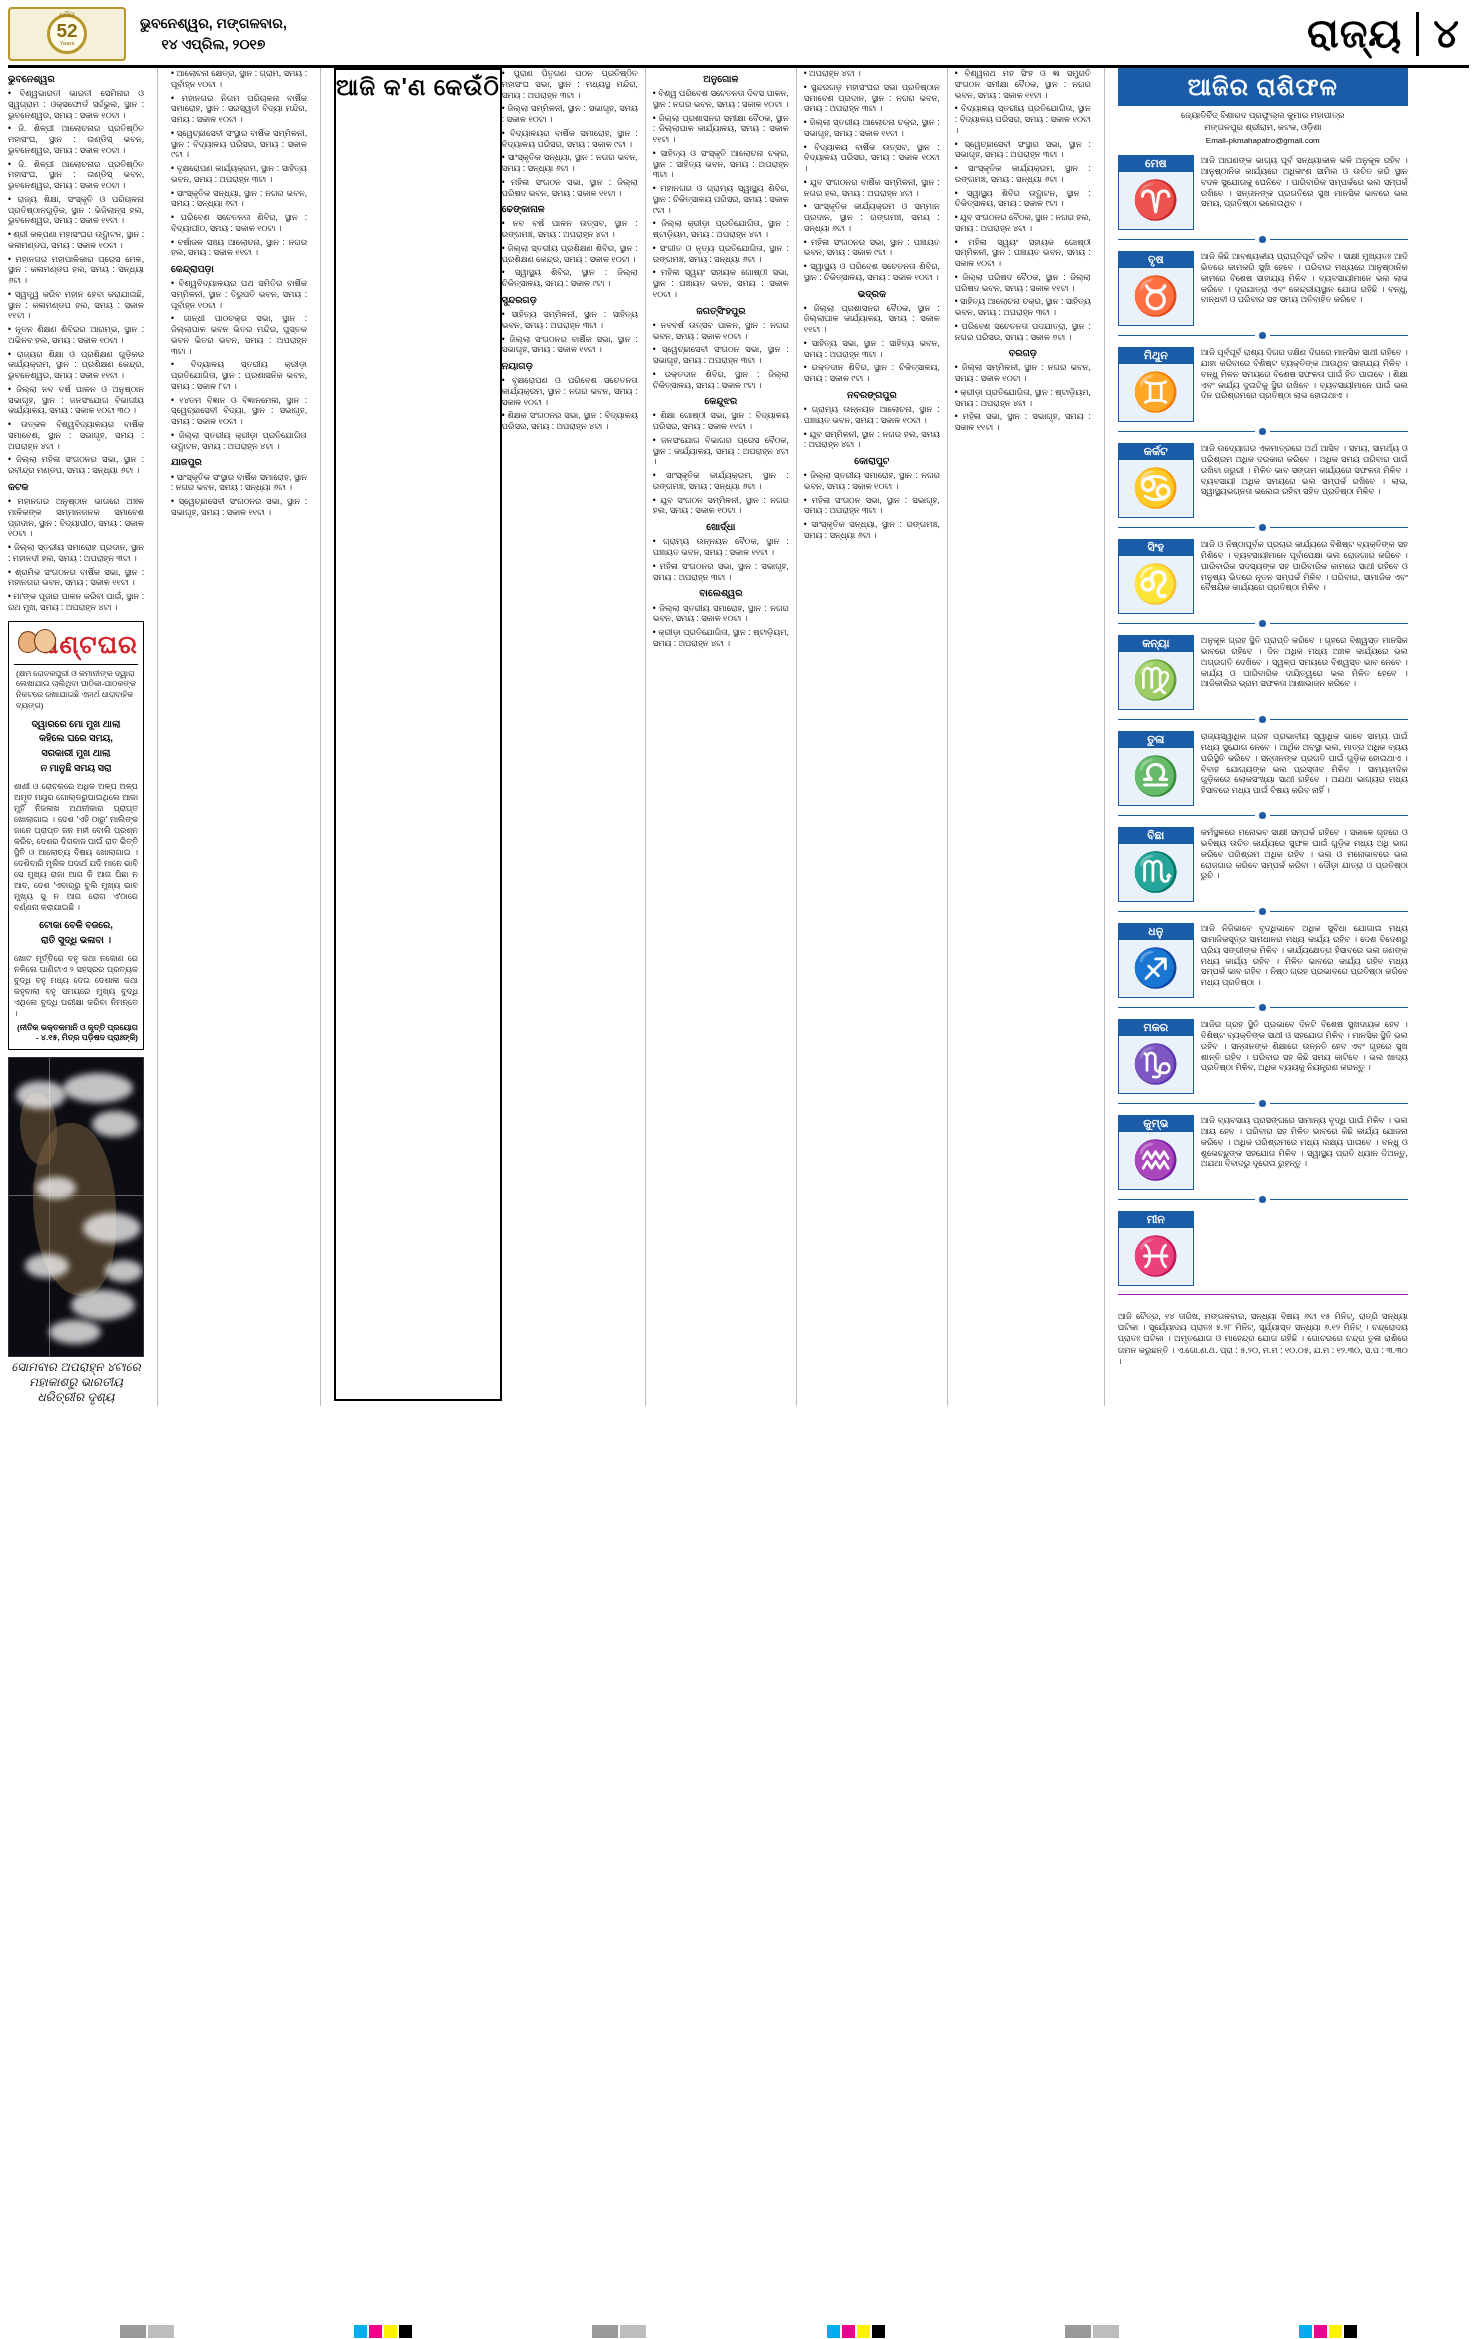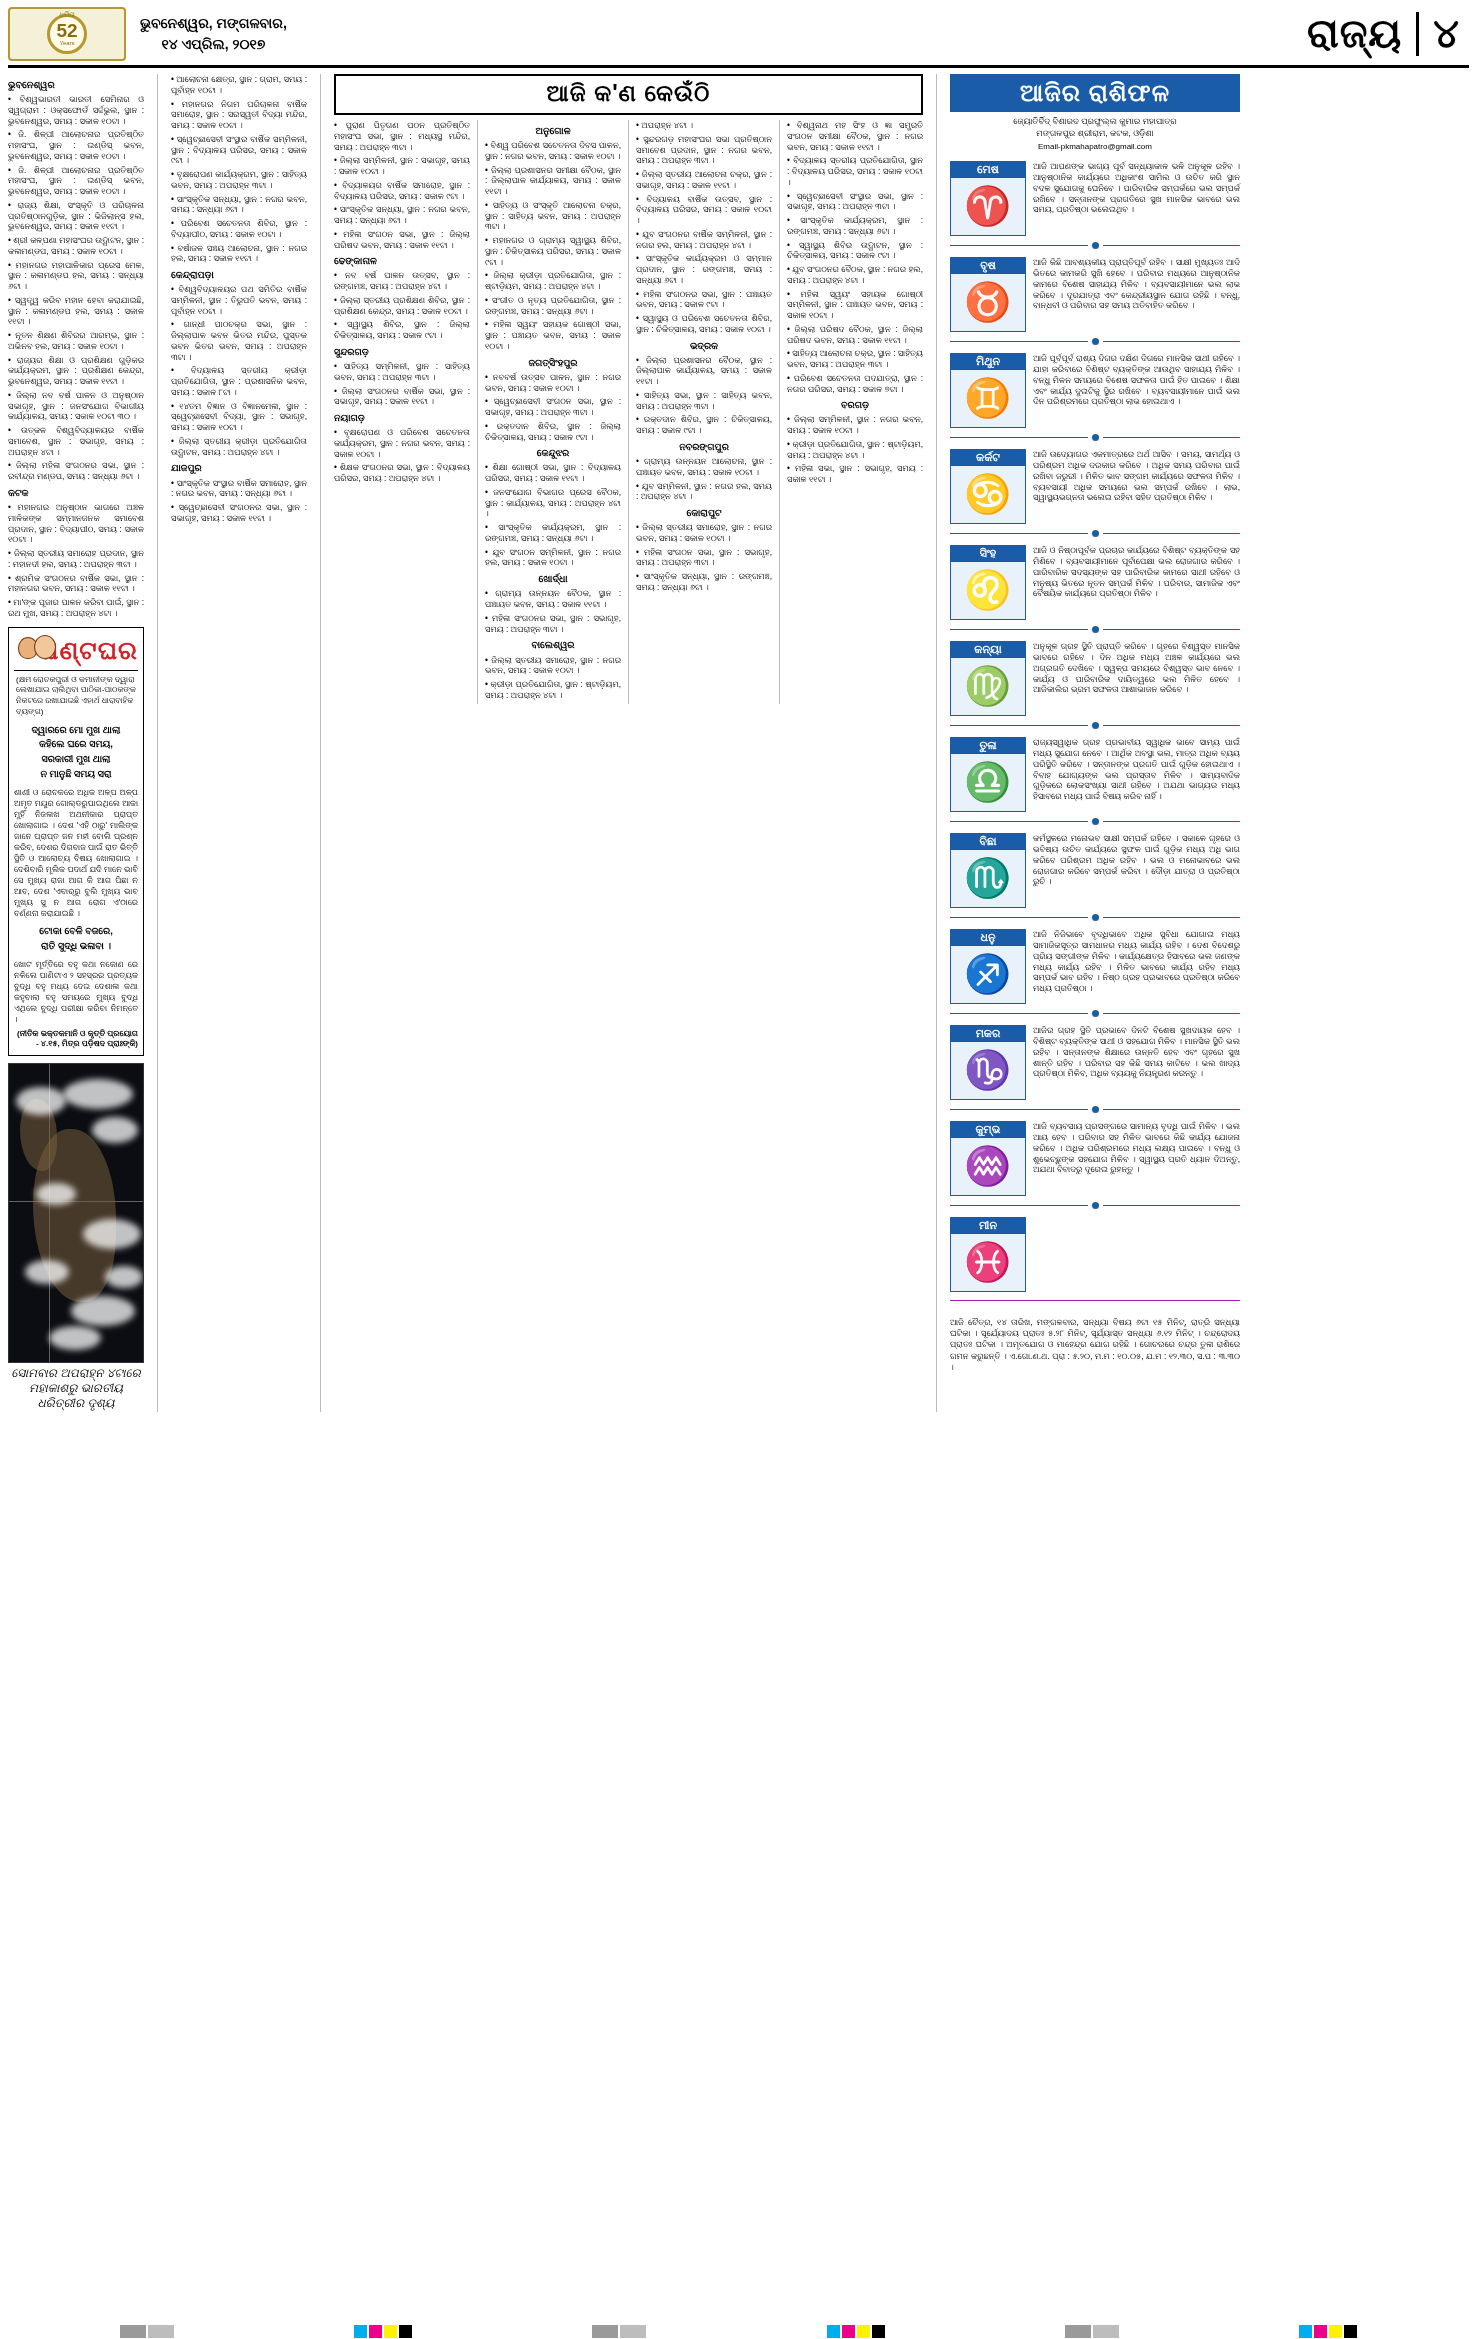--- a/index.html
+++ b/index.html
@@ -61,21 +61,20 @@
     padding-right:10px;
   }
   .section-title { font-size:40px; font-weight:bold; letter-spacing:1px; }
   .vbar { width:3px; height:44px; background:#000; }
   .page-num { font-size:40px; font-weight:bold; }
 
   
   .content {
     display:flex;
     gap:13px;
-    margin-top:6px;
   }
   .col {
     width:136px;
     font-size:8.4px;
     line-height:1.28;
     text-align:justify;
   }
   .rail { width:290px; }
 
   .vrule { width:1px; background:#bbb; }
@@ -309,21 +308,21 @@
           <p class="item">• ବିଦ୍ୟାଳୟ ସ୍ତରୀୟ କ୍ରୀଡ଼ା ପ୍ରତିଯୋଗିତା, ସ୍ଥାନ : ପ୍ରଶାସନିକ ଭବନ, ସମୟ : ସକାଳ ୮ଟା ।</p>
           <p class="item">• ୧୪ତମ ବିଜ୍ଞାନ ଓ ବିଜ୍ଞାନମେଳା, ସ୍ଥାନ : ସ୍ୱେଚ୍ଛାସେବୀ ବିଦ୍ୟା, ସ୍ଥାନ : ସଭାଗୃହ, ସମୟ : ସକାଳ ୧୦ଟା ।</p>
           <p class="item">• ଜିଲ୍ଲା ସ୍ତରୀୟ କ୍ରୀଡ଼ା ପ୍ରତିଯୋଗିତା ଉଦ୍ଘାଟନ, ସମୟ : ଅପରାହ୍ନ ୪ଟା ।</p>
           <div class="cat left">ଯାଜପୁର</div>
           <p class="item">• ସାଂସ୍କୃତିକ ସଂସ୍ଥାର ବାର୍ଷିକ ସମାରୋହ, ସ୍ଥାନ : ନଗର ଭବନ, ସମୟ : ସନ୍ଧ୍ୟା ୬ଟା ।</p>
           <p class="item">• ସ୍ୱେଚ୍ଛାସେବୀ ସଂଗଠନର ସଭା, ସ୍ଥାନ : ସଭାଗୃହ, ସମୟ : ସକାଳ ୧୧ଟା ।</p>
         </div>
       </div>
     <div class="vrule"></div>
 
-    <div style="display:flex;flex-direction:column;">
+    <div style="display:flex;">
       <div class="banner">ଆଜି କ'ଣ କେଉଁଠି</div>
       <div style="display:flex;gap:7px;">
         <div class="col">
             <div id="c3">
               <p class="item">• ପୁରାଣ ପିତୃଗଣ ପଠନ ପ୍ରତିଷ୍ଠିତ ମହାସଂଘ ସଭା, ସ୍ଥାନ : ମଧ୍ୟସ୍ଥ ମନ୍ଦିର, ସମୟ : ଅପରାହ୍ନ ୩ଟା ।</p>
               <p class="item">• ଜିଲ୍ଲା ସମ୍ମିଳନୀ, ସ୍ଥାନ : ସଭାଗୃହ, ସମୟ : ସକାଳ ୧୦ଟା ।</p>
               <p class="item">• ବିଦ୍ୟାଳୟର ବାର୍ଷିକ ସମାରୋହ, ସ୍ଥାନ : ବିଦ୍ୟାଳୟ ପରିସର, ସମୟ : ସକାଳ ୯ଟା ।</p>
               <p class="item">• ସାଂସ୍କୃତିକ ସନ୍ଧ୍ୟା, ସ୍ଥାନ : ନଗର ଭବନ, ସମୟ : ସନ୍ଧ୍ୟା ୬ଟା ।</p>
               <p class="item">• ମହିଳା ସଂଗଠନ ସଭା, ସ୍ଥାନ : ଜିଲ୍ଲା ପରିଷଦ ଭବନ, ସମୟ : ସକାଳ ୧୧ଟା ।</p>
               <div class="cat left">ଢେଙ୍କାନାଳ</div>

